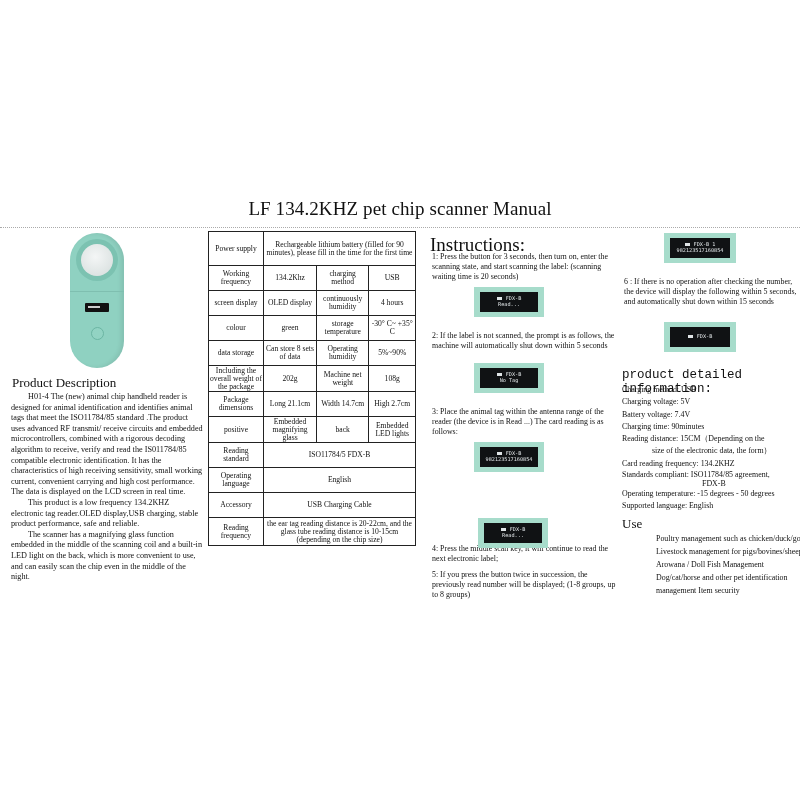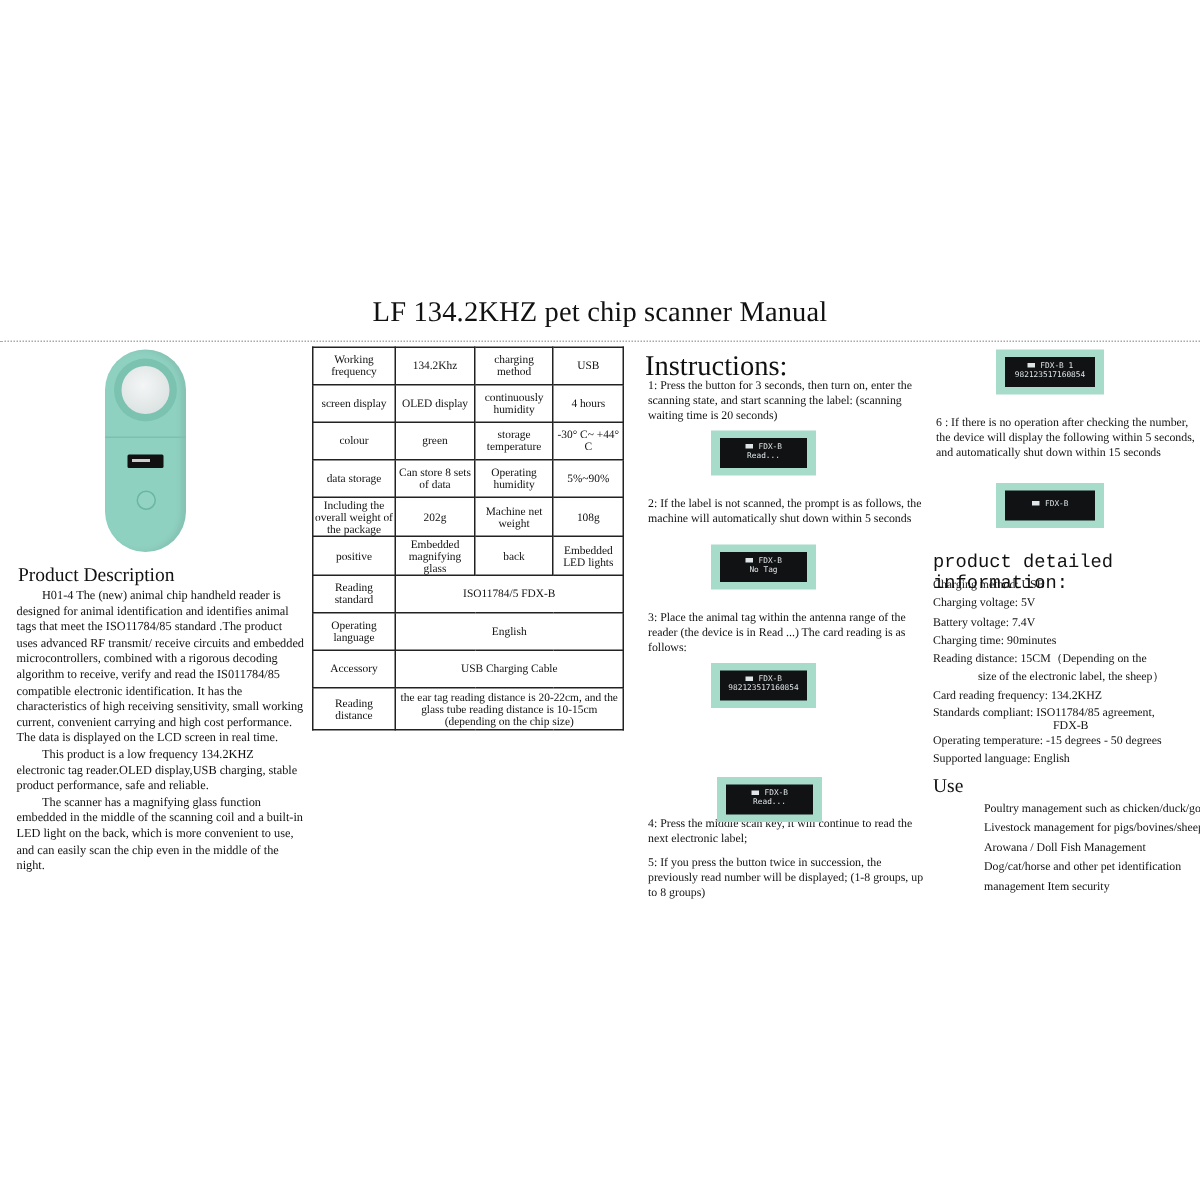--- a/index.html
+++ b/index.html
@@ -66,70 +66,80 @@
 
 <div class="h-desc">Product Description</div>
 <div class="desc">
   <p class="ind">H01-4 The (new) animal chip handheld reader is designed  for animal identification and identifies animal tags that meet the ISO11784/85 standard .The product uses advanced RF transmit/ receive circuits and embedded microcontrollers, combined with a rigorous decoding algorithm to receive, verify and read the IS011784/85 compatible electronic identification. It has the characteristics of high receiving sensitivity, small working current, convenient carrying and high cost performance. The data is displayed on the LCD screen in real time.</p>
   <p class="ind">This product is a low frequency 134.2KHZ electronic tag reader.OLED display,USB charging, stable product performance, safe and reliable.</p>
   <p class="ind">The scanner has a magnifying glass function embedded in the middle of the scanning coil and a built-in LED light on the back, which is more convenient to use, and can easily scan the chip even in the middle of the night.</p>
 </div>
 
 <table class="spec">
   <tbody>
+      <tr style="height:34px">
+    <td class="k">Power supply</td>
+    <td colspan="3">Rechargeable lithium battery (filled for 90 minutes), please fill in the time for the first time</td>
+  </tr>
   <tr style="height:25px">
     <td class="k">Working frequency</td>
     <td>134.2Khz</td>
     <td>charging method</td>
     <td>USB</td>
   </tr>
   <tr style="height:25px">
     <td class="k">screen display</td>
     <td>OLED display</td>
     <td>continuously humidity</td>
     <td>4 hours</td>
   </tr>
   <tr style="height:25px">
     <td class="k">colour</td>
     <td>green</td>
     <td>storage temperature</td>
-    <td>-30° C~ +44° C</td>
+    <td>-30° C~ +35° C</td>
   </tr>
   <tr style="height:25px">
     <td class="k">data storage</td>
     <td>Can store 8 sets of data</td>
     <td>Operating humidity</td>
     <td>5%~90%</td>
   </tr>
   <tr style="height:26px">
     <td class="k">Including the overall weight of the package</td>
     <td>202g</td>
     <td>Machine net weight</td>
     <td>108g</td>
+  </tr>
+  <tr style="height:25px">
+    <td class="k">Package dimensions</td>
+    <td>Long 21.1cm</td>
+    <td>Width 14.7cm</td>
+    <td>High 2.7cm</td>
   </tr>
   <tr style="height:26px">
     <td class="k">positive</td>
     <td>Embedded magnifying glass</td>
     <td>back</td>
     <td>Embedded LED lights</td>
   </tr>
   <tr style="height:25px">
     <td class="k">Reading standard</td>
     <td colspan="3">ISO11784/5 FDX-B</td>
   </tr>
   <tr style="height:25px">
     <td class="k">Operating language</td>
     <td colspan="3">English</td>
   </tr>
   <tr style="height:25px">
     <td class="k">Accessory</td>
     <td colspan="3">USB Charging Cable</td>
   </tr>
   <tr style="height:28px">
-    <td class="k">Reading distance</td>
+    <td class="k">Reading frequency</td>
     <td colspan="3">the ear tag reading distance is 20-22cm, and the glass tube reading distance is 10-15cm (depending on the chip size)</td>
   </tr>
 </tbody>
   </table>
 
 <div class="h-inst">Instructions:</div>
 <div class="step" style="left:432px; top:252px; width:185px;">1: Press the button for 3 seconds, then turn on, enter the scanning state, and start scanning the label: (scanning waiting time is 20 seconds)</div>
 <div class="oled" style="left:474px; top:287px;">
   <div class="in"><span class="bat"></span><span>FDX-B</span><br><span>Read...</span></div>
 </div>
@@ -155,21 +165,21 @@
   <div class="in" style="padding-top:6px;"><span class="bat"></span><span>FDX-B</span></div>
 </div>
 
 <div class="h-info">product detailed information:</div>
 <div class="info">
   <div>Charging method: USB</div>
   <div>Charging voltage: 5V</div>
   <div>Battery voltage: 7.4V</div>
   <div>Charging time: 90minutes</div>
   <div>Reading distance: 15CM（Depending on the</div>
-  <div style="padding-left:30px;">size of the electronic label, the sheep）</div>
+  <div style="padding-left:30px;">size of the electronic data, the form）</div>
   <div>Card reading frequency: 134.2KHZ</div>
   <div style="line-height:10px;">Standards compliant: ISO11784/85 agreement,</div>
   <div style="padding-left:80px; line-height:8px;">FDX-B</div>
   <div>Operating temperature: -15 degrees - 50 degrees</div>
   <div>Supported language: English</div>
 </div>
 
 <div class="h-use">Use</div>
 <div class="use">
   <div>Poultry management such as chicken/duck/goose</div>

